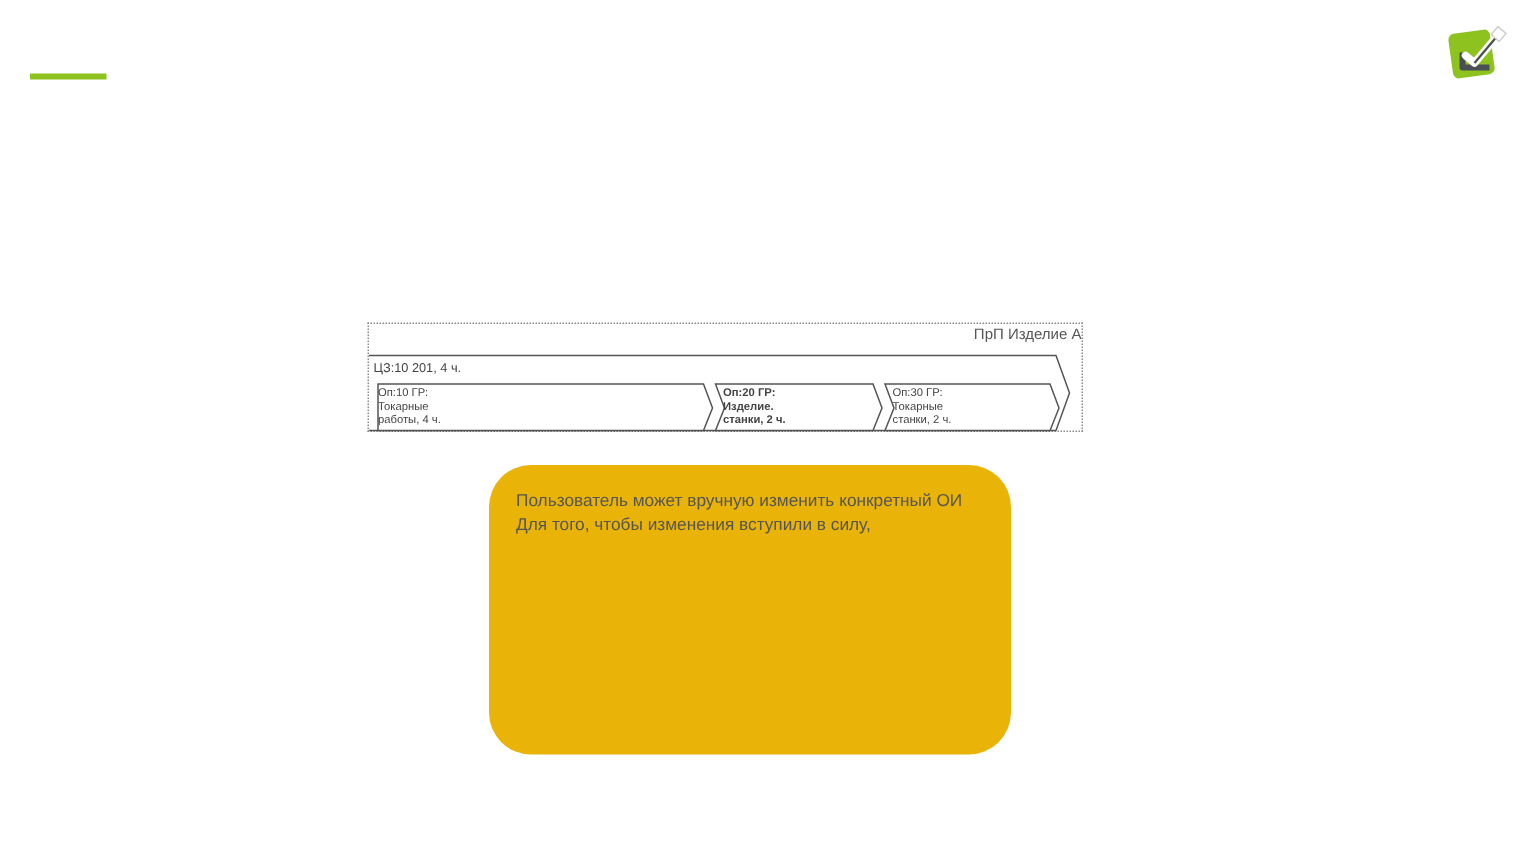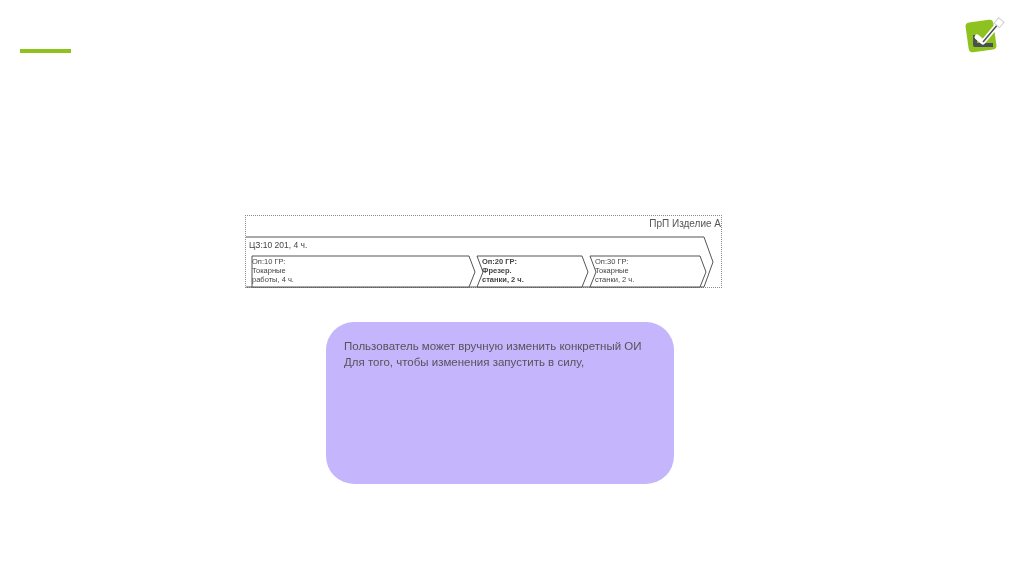--- a/index.html
+++ b/index.html
@@ -78,24 +78,24 @@
       height: 30px;
       font-size: 7.5px;
       line-height: 9px;
       color: #444444;
       text-align: left;
     }
     .op span { display: block; }
     .note {
       position: absolute;
       left: 326px;
-      top: 322px;
+      top: 310px;
       width: 348px;
-      height: 162px;
-      background: #c4b5fd;
+      height: 193px;
+      background: #eab308;
       border-radius: 28px;
       box-sizing: border-box;
       padding: 16px 18px;
     }
     .note p {
       margin: 0;
       font-size: 11.5px;
       line-height: 16px;
       color: #555555;
     }
@@ -133,28 +133,28 @@
 
     <div class="wc-label">ЦЗ:10 201, 4 ч.</div>
 
     <div class="op" style="left:6px; width:220px;">
       <span>Оп:10 ГР:</span>
       <span>Токарные</span>
       <span>работы, 4 ч.</span>
     </div>
     <div class="op" style="left:236px; width:102px;font-weight:bold;">
       <span>Оп:20 ГР:</span>
-      <span>Фрезер.</span>
+      <span>Изделие.</span>
       <span>станки, 2 ч.</span>
     </div>
     <div class="op" style="left:349px; width:106px;">
       <span>Оп:30 ГР:</span>
       <span>Токарные</span>
       <span>станки, 2 ч.</span>
     </div>
   </div>
 
   <div class="note">
     <p>Пользователь может вручную изменить конкретный ОИ</p>
-    <p>Для того, чтобы изменения запустить в силу,</p>
+    <p>Для того, чтобы изменения вступили в силу,</p>
   </div>
 
 </div>
 
 </body></html>

